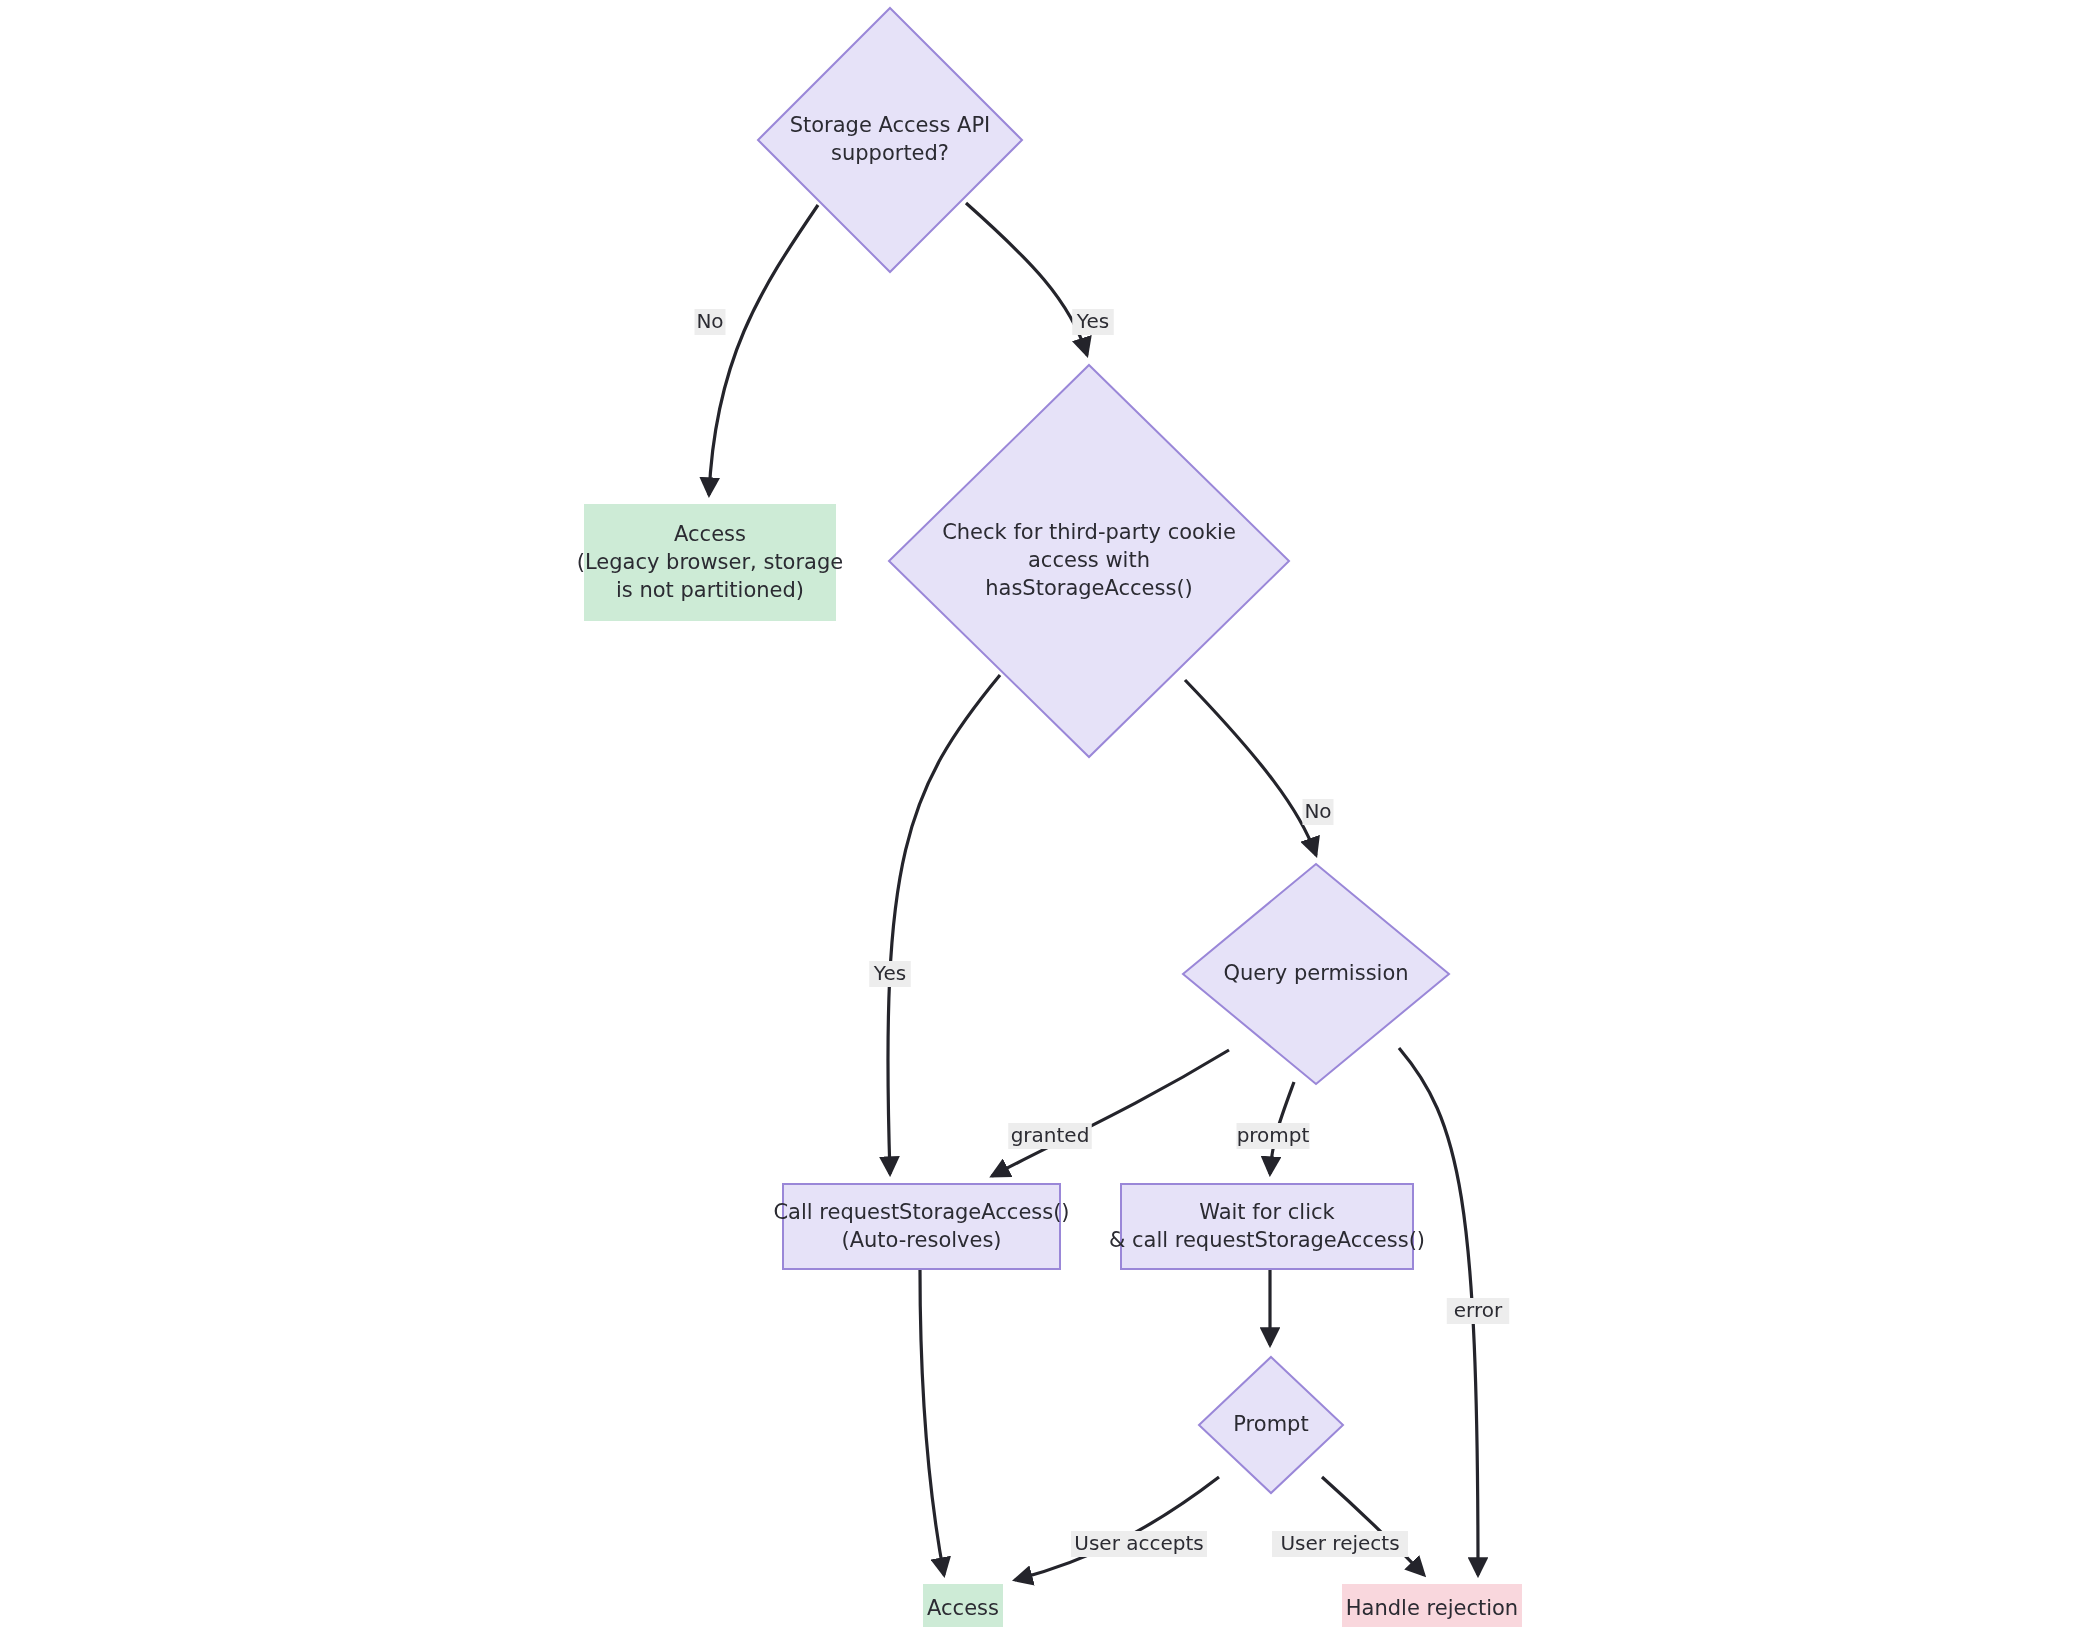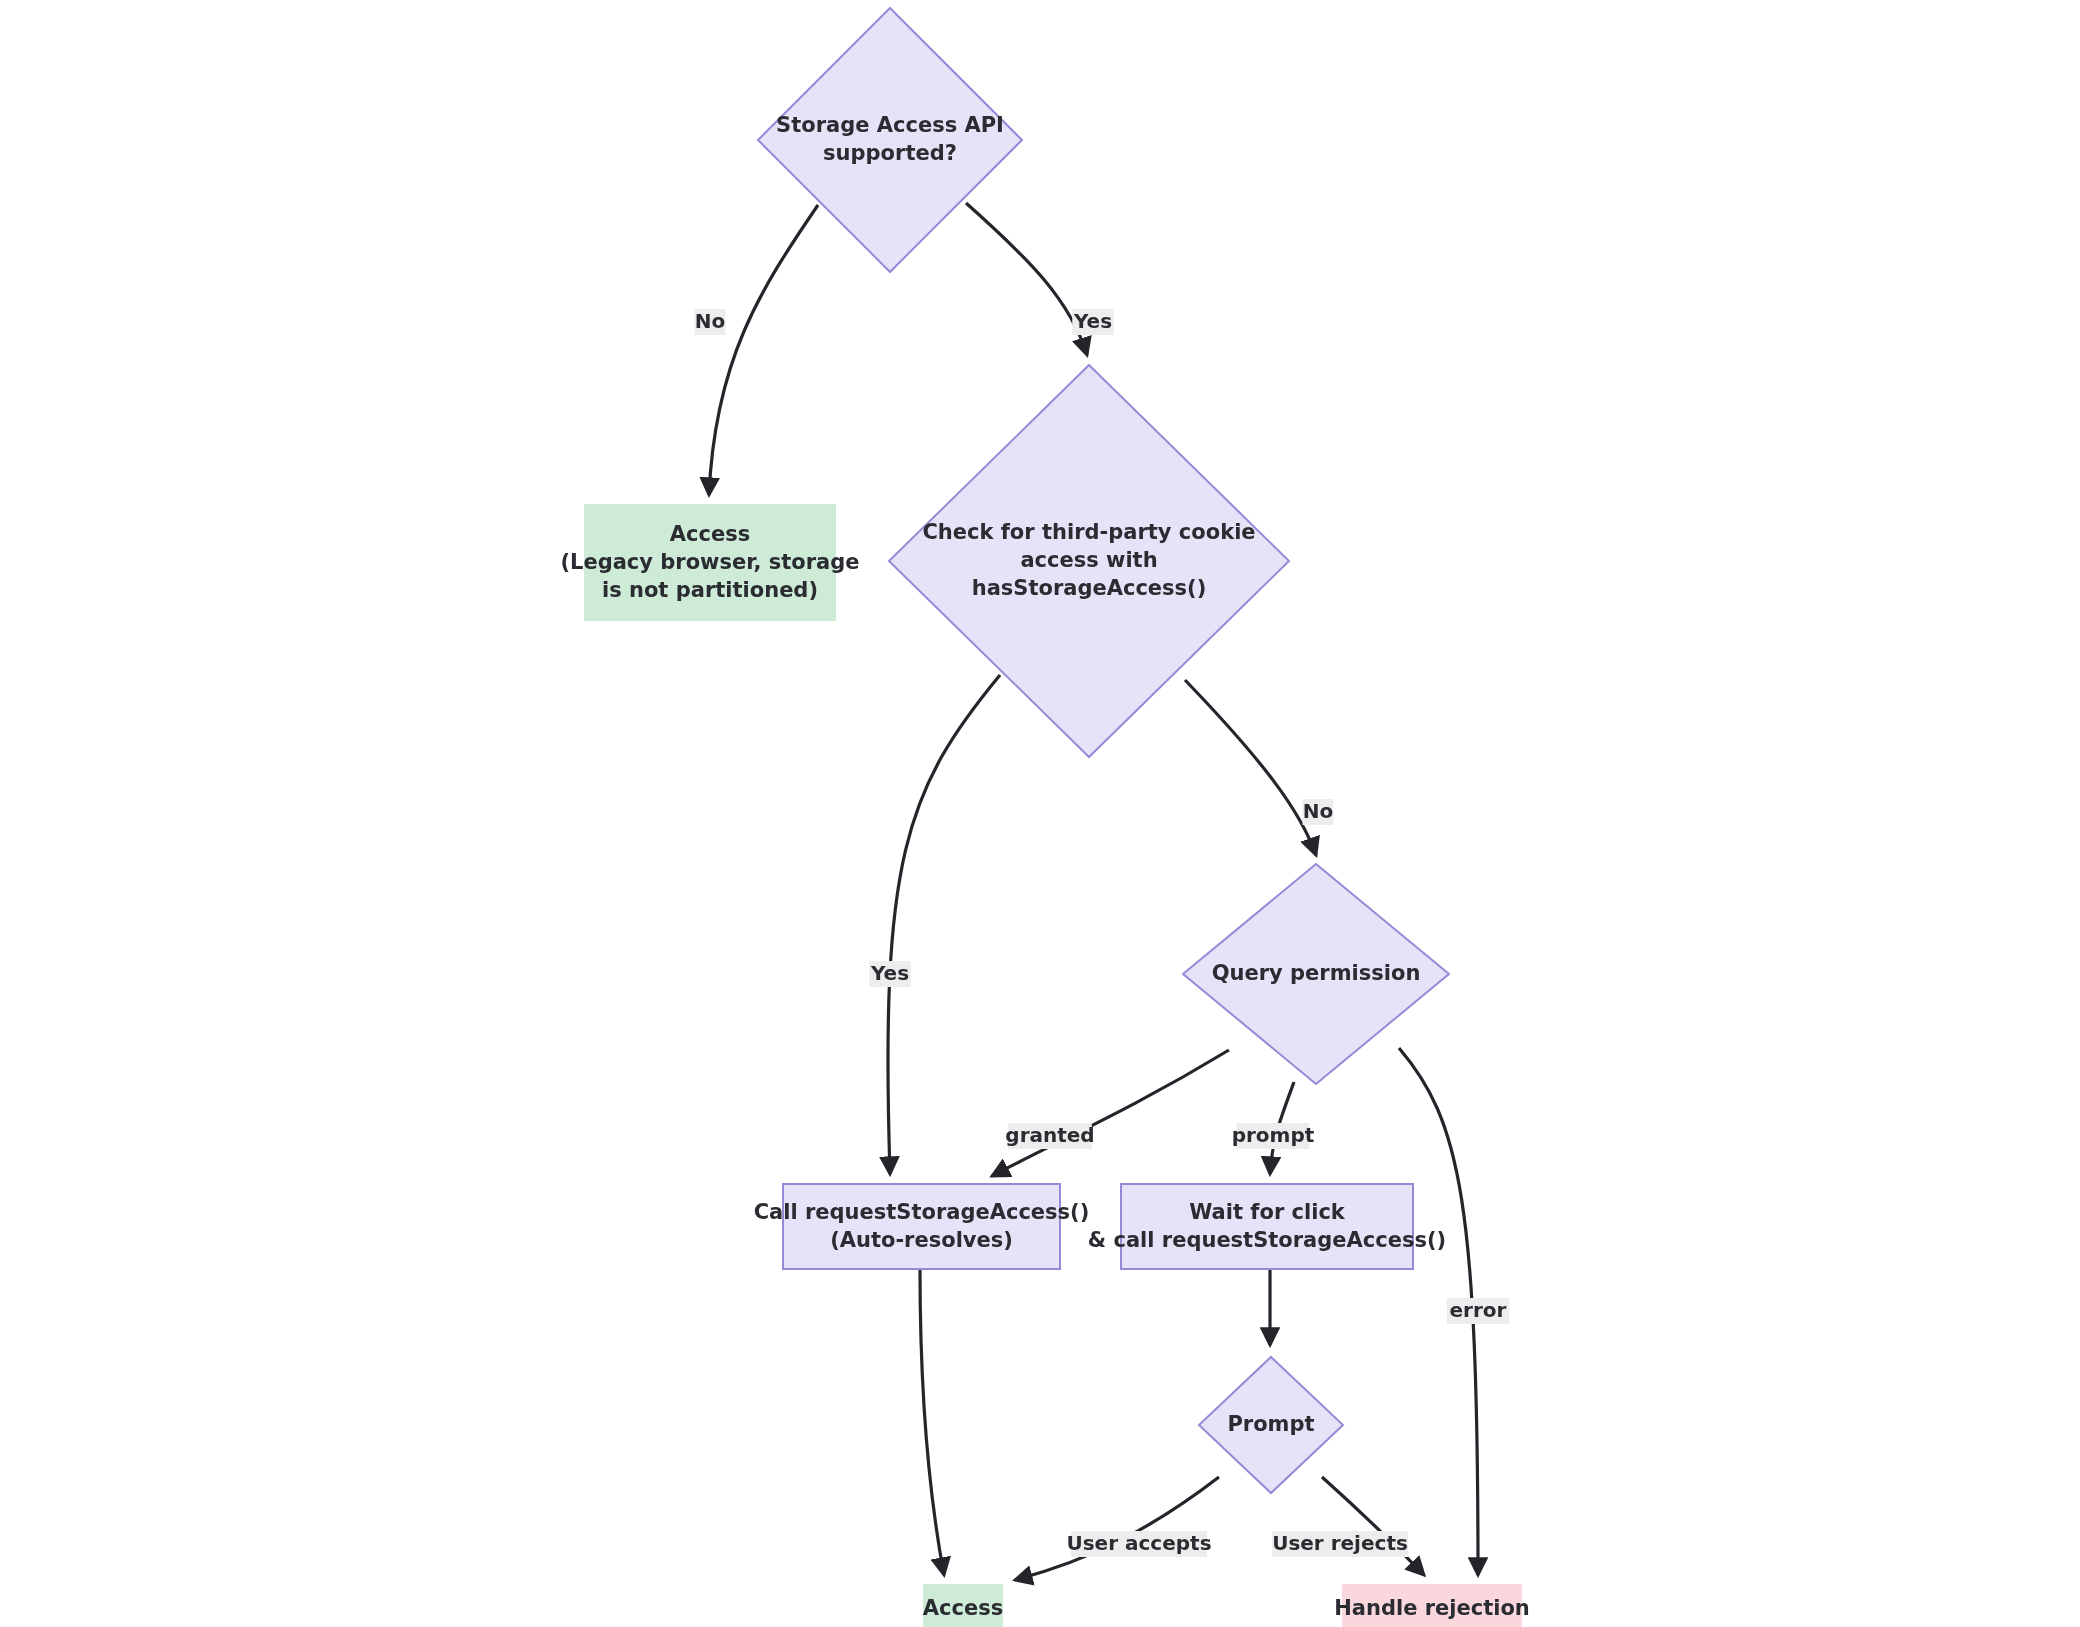--- a/index.html
+++ b/index.html
@@ -9,21 +9,20 @@
   }
   body {
     font-family: "DejaVu Sans", "Liberation Sans", sans-serif;
   }
   #canvas {
     position: relative;
     width: 2031px;
     height: 1627px;
     background: #ffffff;
     overflow: hidden;
-    font-weight: bold;
   }
   svg.flow {
     position: absolute;
     left: 0;
     top: 0;
     width: 2080px;
     height: 1627px;
   }
   .node-shape {
     fill: #e6e2f8;

